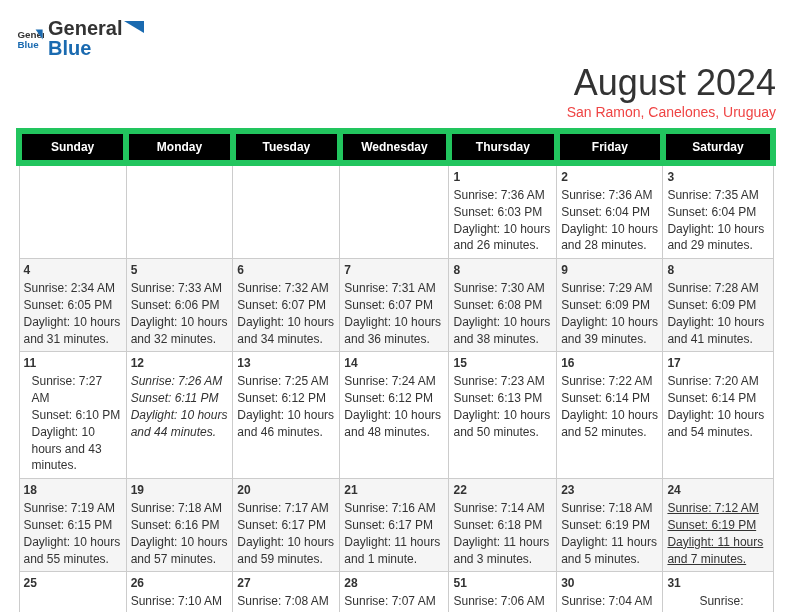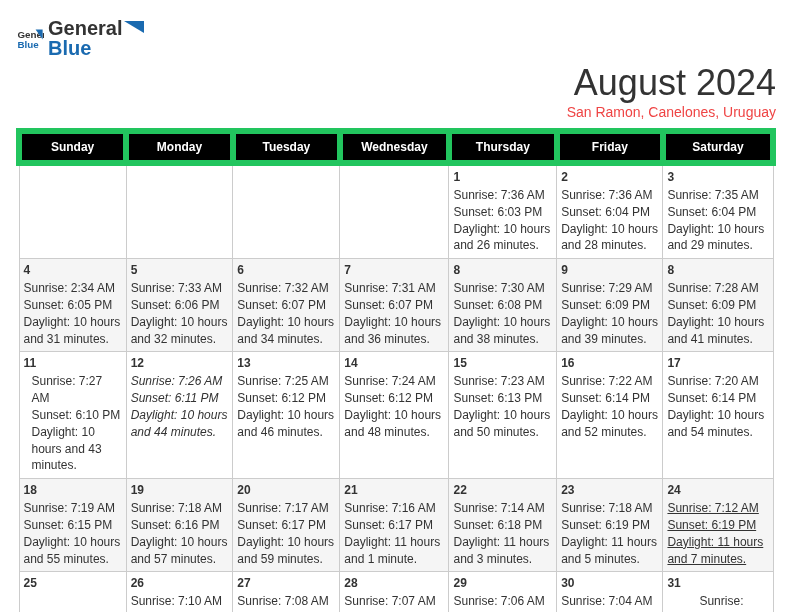--- a/index.html
+++ b/index.html
@@ -297,21 +297,21 @@
 Sunset: 6:21 PM
 Daylight: 11 hours and 13 minutes.</div>
         </td>
         <td>
           <div class="day-number">28</div>
           <div class="day-info" style="white-space: pre-line;">Sunrise: 7:07 AM
 Sunset: 6:22 PM
 Daylight: 11 hours and 15 minutes.</div>
         </td>
         <td>
-          <div class="day-number">29</div>
+          <div class="day-number">51</div>
           <div class="day-info" style="white-space: pre-line;">Sunrise: 7:06 AM
 Sunset: 6:23 PM
 Daylight: 11 hours and 17 minutes.</div>
         </td>
         <td>
           <div class="day-number">30</div>
           <div class="day-info" style="white-space: pre-line;">Sunrise: 7:04 AM
 Sunset: 6:24 PM
 Daylight: 11 hours and 19 minutes.</div>
         </td>

